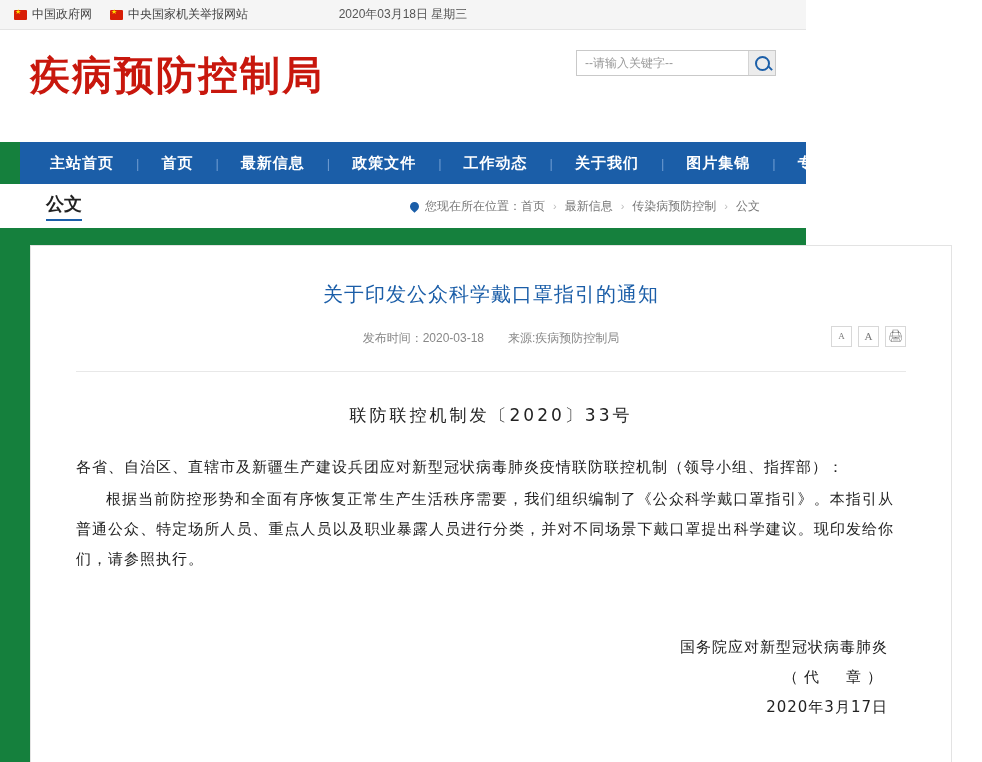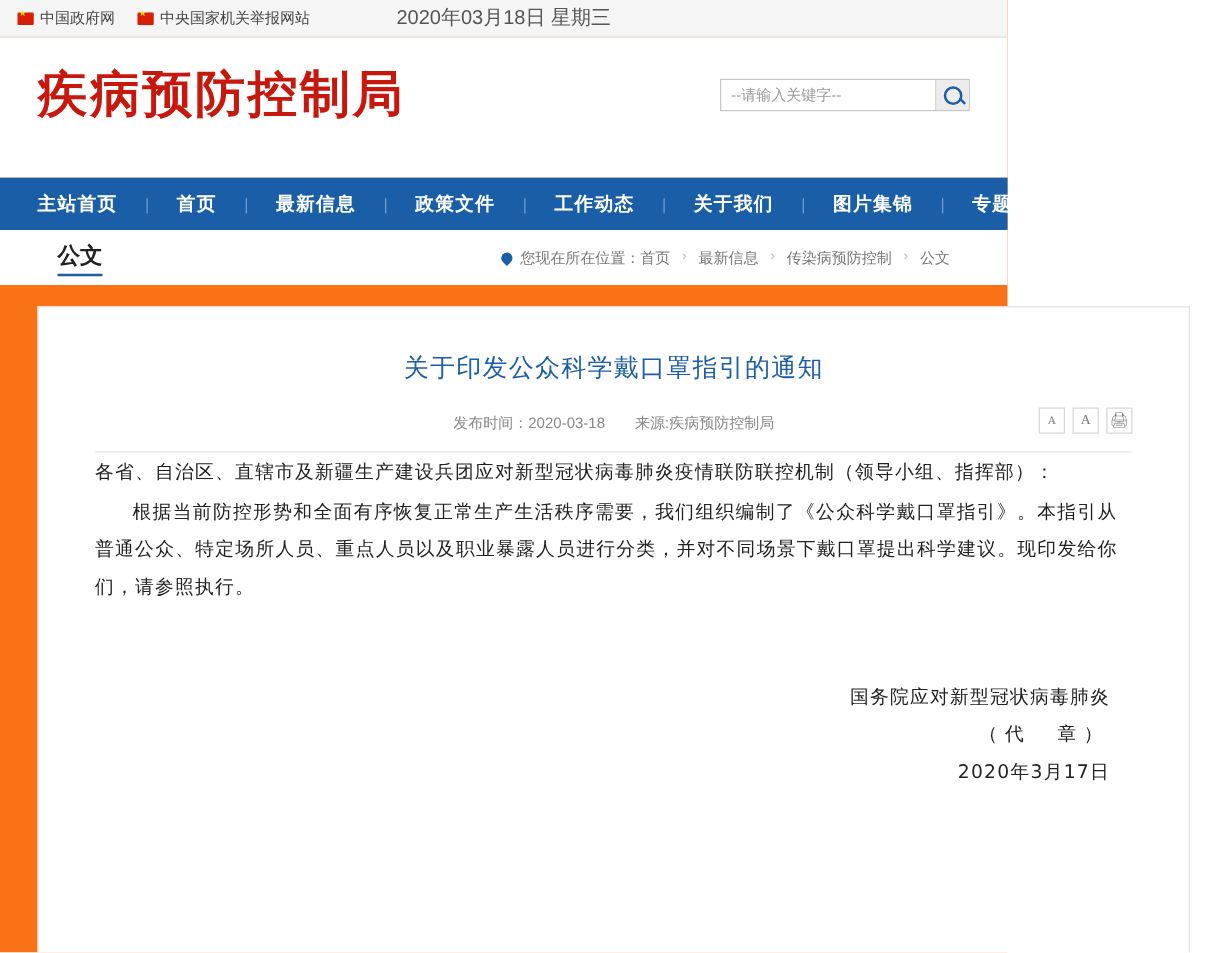--- a/index.html
+++ b/index.html
@@ -10,21 +10,21 @@
     width: 982px;
     height: 762px;
     background: #ffffff;
     font-family: "Liberation Sans", sans-serif;
     overflow: hidden;
   }
   .page {
     position: relative;
     width: 806px;
     height: 762px;
-    background: #f97316;
+    background: #15803d;
   }
 
   
   .topbar {
     height: 30px;
     background: #f5f5f5;
     border-bottom: 1px solid #e4e4e4;
     display: flex;
     align-items: center;
     padding: 0 14px;
@@ -57,21 +57,21 @@
     top: -3px;
     font-size: 7px;
     color: #ffde00;
     line-height: 10px;
   }
   .topbar-date {
     position: absolute;
     left: 0;
     right: 0;
     text-align: center;
-    font-size: 16px;
+    font-size: 12px;
     color: #555;
     pointer-events: none;
   }
 
   
   .header {
     height: 112px;
     background: #ffffff;
     position: relative;
   }
@@ -81,21 +81,21 @@
     top: 18px;
     font-family: "DejaVu Sans", sans-serif;
     font-size: 40px;
     font-weight: bold;
     color: #c8170d;
     letter-spacing: 2px;
   }
   .search-box {
     position: absolute;
     right: 30px;
-    top: 33px;
+    top: 20px;
     width: 200px;
     height: 26px;
     border: 1px solid #c9c9c9;
     background: #fff;
     display: flex;
     align-items: center;
     box-sizing: border-box;
   }
   .search-input {
     border: none;
@@ -141,20 +141,21 @@
   }
 
   
   .nav {
     height: 42px;
     background: #1b5ea8;
     display: flex;
     align-items: center;
     padding-left: 30px;
     box-sizing: border-box;
+    margin-left: 20px;
   }
   .nav-item {
     color: #ffffff;
     font-size: 15px;
     font-weight: bold;
     font-family: "DejaVu Sans", sans-serif;
     text-decoration: none;
     letter-spacing: 1px;
     white-space: nowrap;
   }
@@ -181,21 +182,20 @@
     color: #222;
     border-bottom: 2px solid #1b5ea8;
     padding-bottom: 3px;
   }
   .crumb-right {
     margin-left: auto;
     display: flex;
     align-items: center;
     font-size: 12px;
     color: #777;
-    font-family: Liberation Mono, monospace;
   }
   .pin-icon {
     width: 9px;
     height: 9px;
     border-radius: 50% 50% 50% 0;
     background: #1b5ea8;
     transform: rotate(-45deg);
     margin-right: 6px;
     display: inline-block;
   }
@@ -225,21 +225,21 @@
     letter-spacing: 1px;
   }
   .meta-row {
     margin-top: 22px;
     display: flex;
     align-items: flex-end;
     justify-content: center;
     position: relative;
     font-size: 12px;
     color: #888;
-    padding-bottom: 14px;
+    padding-bottom: 24px;
     border-bottom: 1px solid #e8e8e8;
   }
   .meta-item { margin: 0 12px; }
   .meta-tools {
     position: absolute;
     right: 0;
     top: -4px;
     display: flex;
     align-items: center;
     gap: 6px;
@@ -351,20 +351,21 @@
       <span class="meta-item">发布时间：2020-03-18</span>
       <span class="meta-item">来源:疾病预防控制局</span>
       <div class="meta-tools">
         <button class="tool-btn small">A</button>
         <button class="tool-btn">A</button>
         <button class="tool-btn print">🖨</button>
       </div>
     </div>
 
     <div class="doc-body">
+      <div class="doc-number">联防联控机制发〔2020〕33号</div>
       <p class="para">各省、自治区、直辖市及新疆生产建设兵团应对新型冠状病毒肺炎疫情联防联控机制（领导小组、指挥部）：</p>
       <p class="para indent">根据当前防控形势和全面有序恢复正常生产生活秩序需要，我们组织编制了《公众科学戴口罩指引》。本指引从普通公众、特定场所人员、重点人员以及职业暴露人员进行分类，并对不同场景下戴口罩提出科学建议。现印发给你们，请参照执行。</p>
 
       <div class="signature">
         <span class="sig-line">国务院应对新型冠状病毒肺炎</span>
         <span class="sig-line sig-seal">（代　章）</span>
         <span class="sig-line">2020年3月17日</span>
       </div>
 
     </div>

